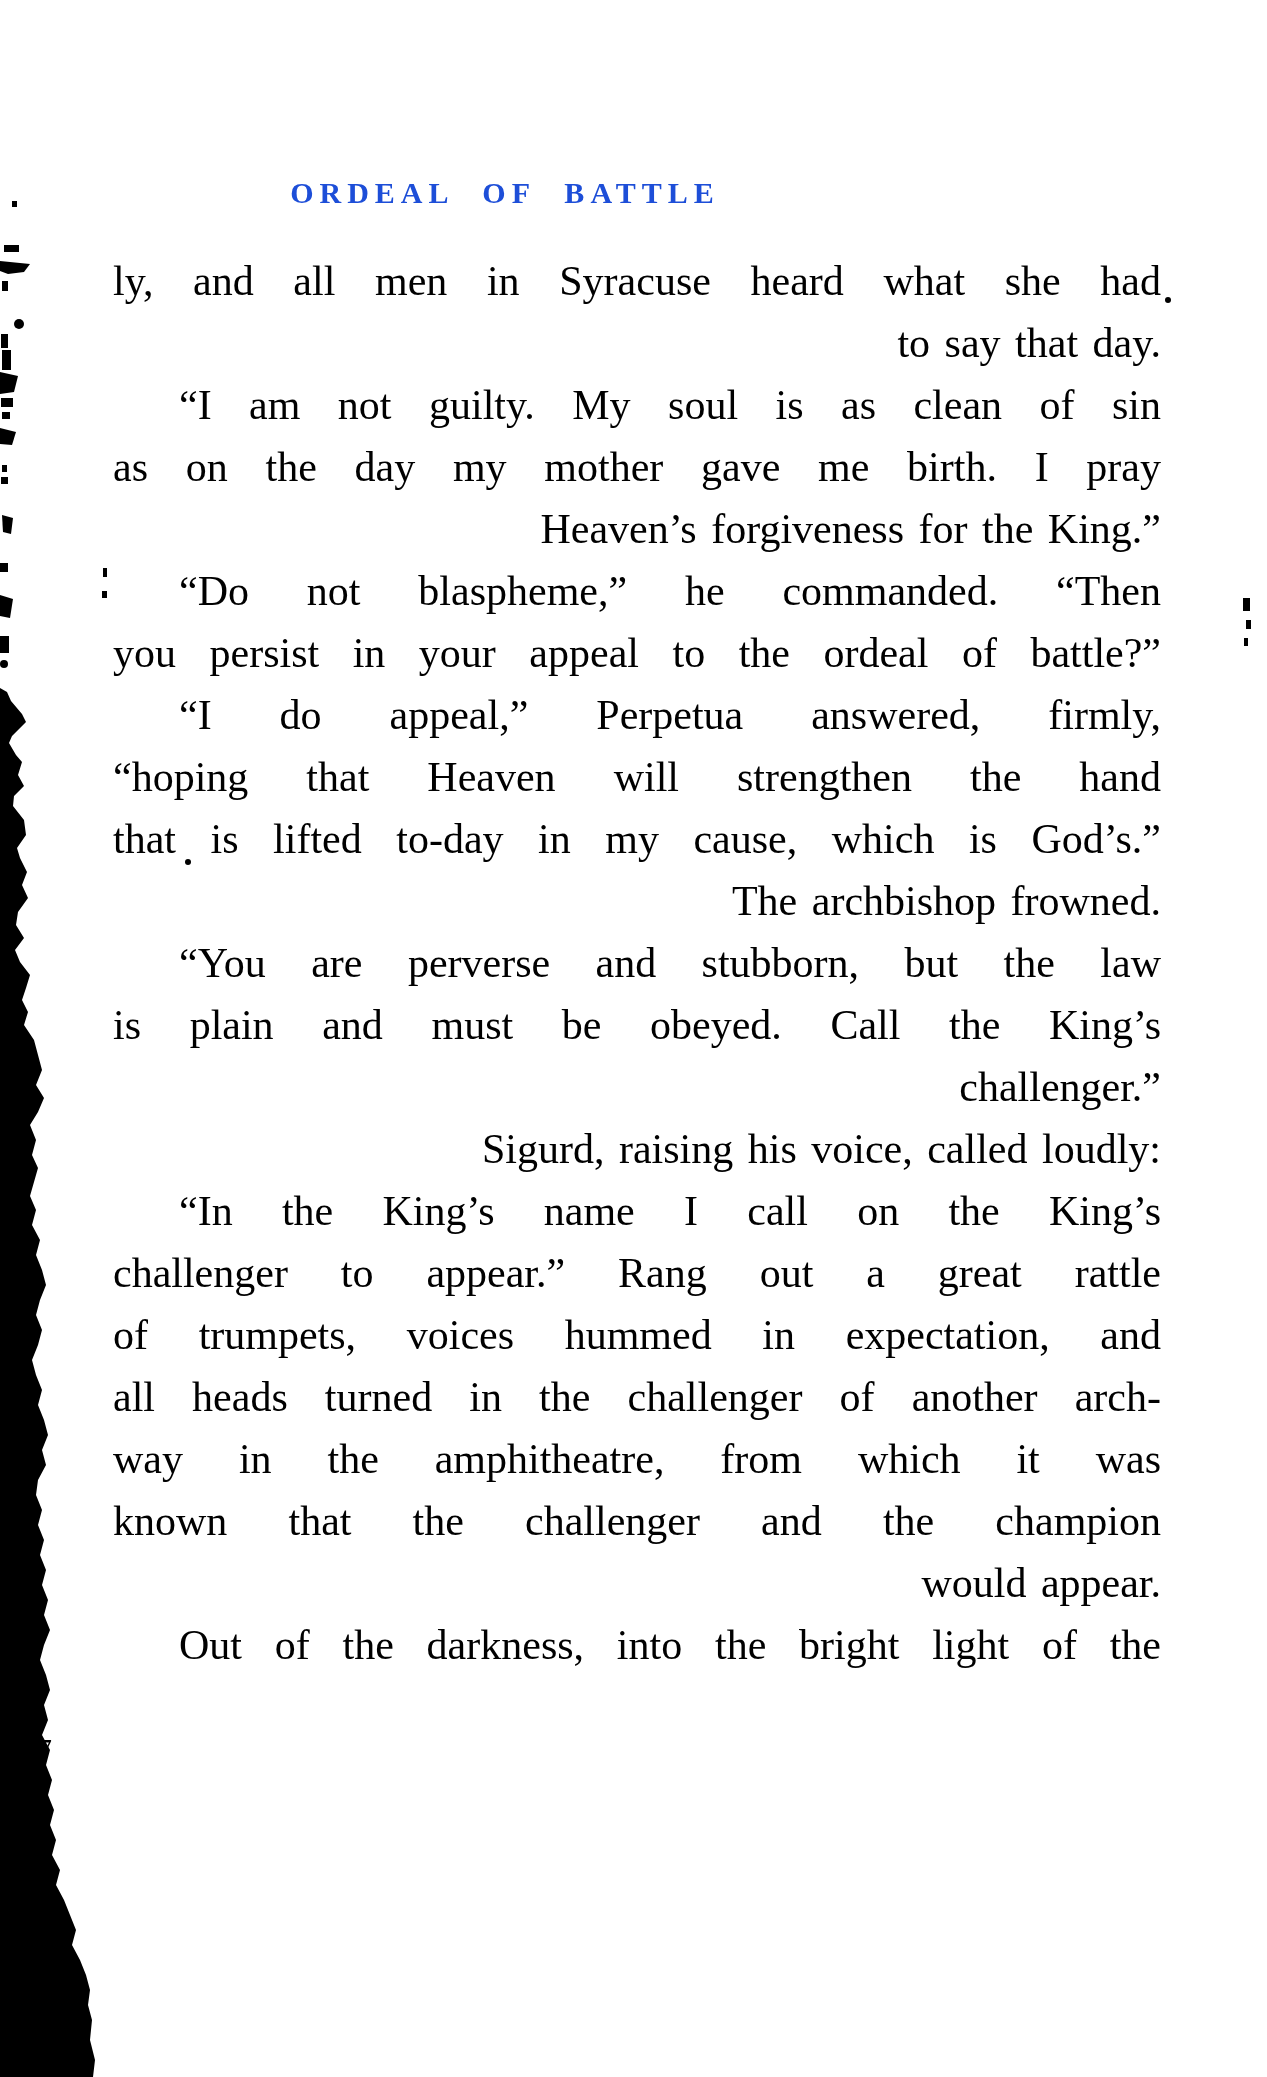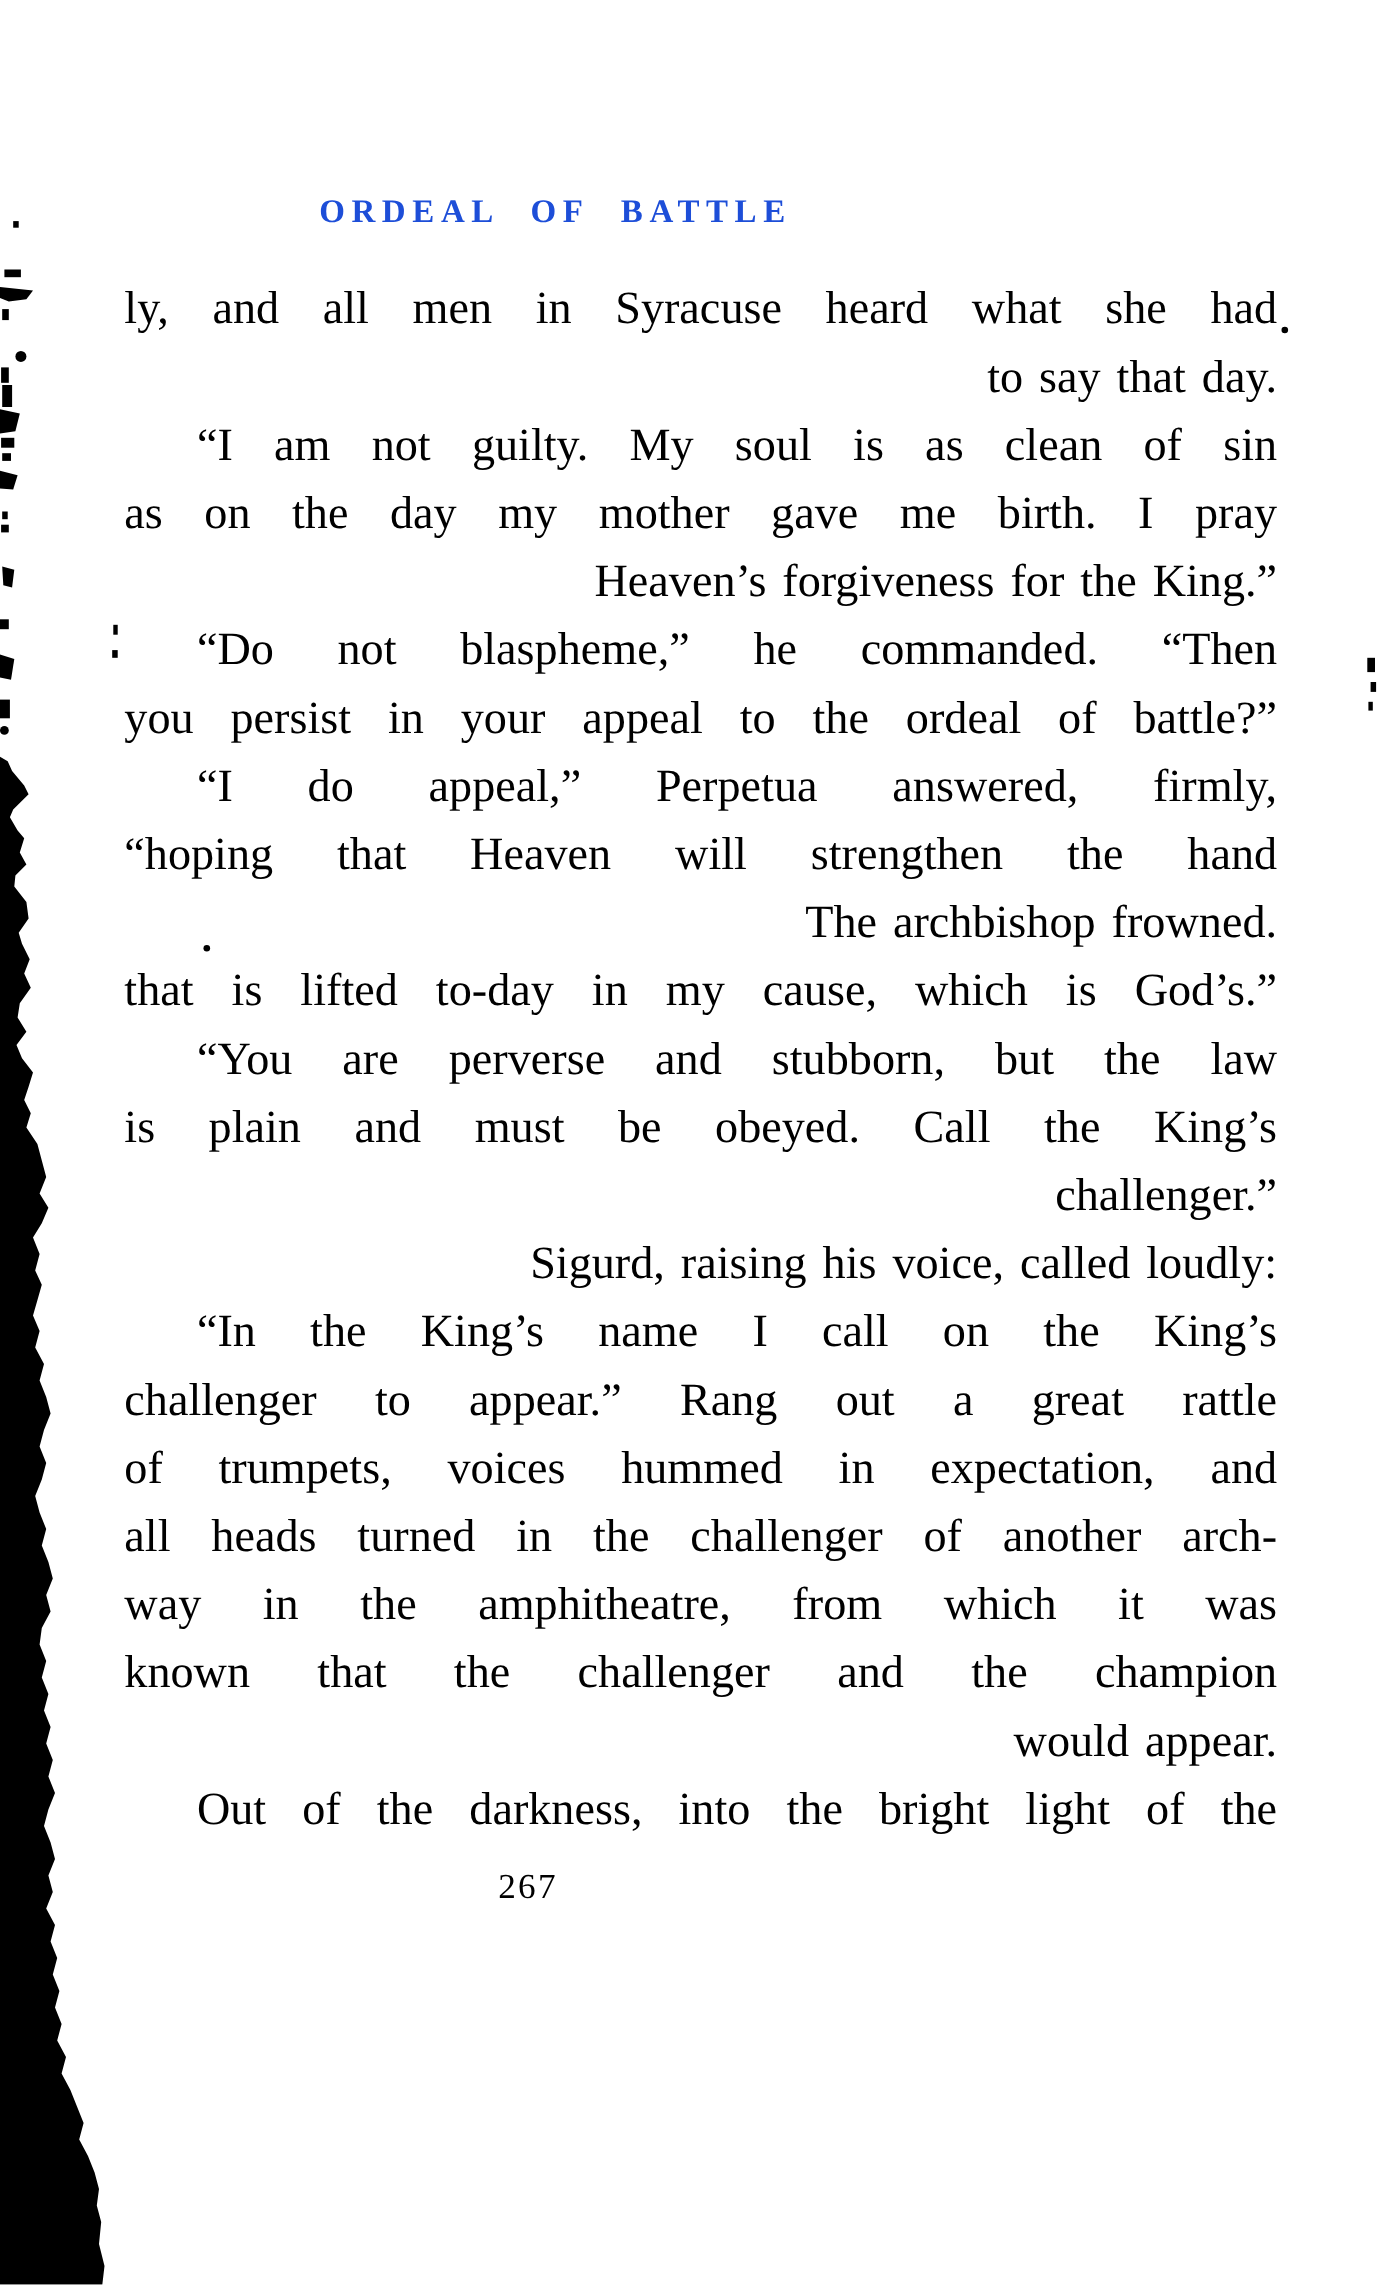--- a/index.html
+++ b/index.html
@@ -60,24 +60,23 @@
   }
   .line.justify {
     text-align: justify;
     text-align-last: justify;
   }
   .line.indent {
     text-indent: 66px;
   }
   .folio {
     position: absolute;
-    top: 1696px;
+    top: 1732px;
     left: 0;
     width: 960px;
-    text-align: center;
     font-size: 32px;
     letter-spacing: 2px;
   }
 </style>
 </head>
 <body>
 
 <div class="page">
 
   <svg class="binding" viewBox="0 0 110 2077" xmlns="http://www.w3.org/2000/svg" aria-hidden="true">
@@ -129,22 +128,22 @@
   <div class="text-block">
       <div class="line justify">ly, and all men in Syracuse heard what she had</div>
       <div class="line">to say that day.</div>
       <div class="line indent justify">“I am not guilty.  My soul is as clean of sin</div>
       <div class="line justify">as on the day my mother gave me birth.  I pray</div>
       <div class="line">Heaven’s forgiveness for the King.”</div>
       <div class="line indent justify">“Do not blaspheme,” he commanded.  “Then</div>
       <div class="line justify">you persist in your appeal to the ordeal of battle?”</div>
       <div class="line indent justify">“I do appeal,” Perpetua answered, firmly,</div>
       <div class="line justify">“hoping that Heaven will strengthen the hand</div>
+      <div class="line justify">that is lifted to-day in my cause, which is God’s.”</div>
       <div class="line indent">The archbishop frowned.</div>
-      <div class="line justify">that is lifted to-day in my cause, which is God’s.”</div>
       <div class="line indent justify">“You are perverse and stubborn, but the law</div>
       <div class="line justify">is plain and must be obeyed.  Call the King’s</div>
       <div class="line">challenger.”</div>
       <div class="line indent">Sigurd, raising his voice, called loudly:</div>
       <div class="line indent justify">“In the King’s name I call on the King’s</div>
       <div class="line justify">challenger to appear.”  Rang out a great rattle</div>
       <div class="line justify">of trumpets, voices hummed in expectation, and</div>
       <div class="line justify">all heads turned in the challenger of another arch-</div>
       <div class="line justify">way in the amphitheatre, from which it was</div>
       <div class="line justify">known that the challenger and the champion</div>

